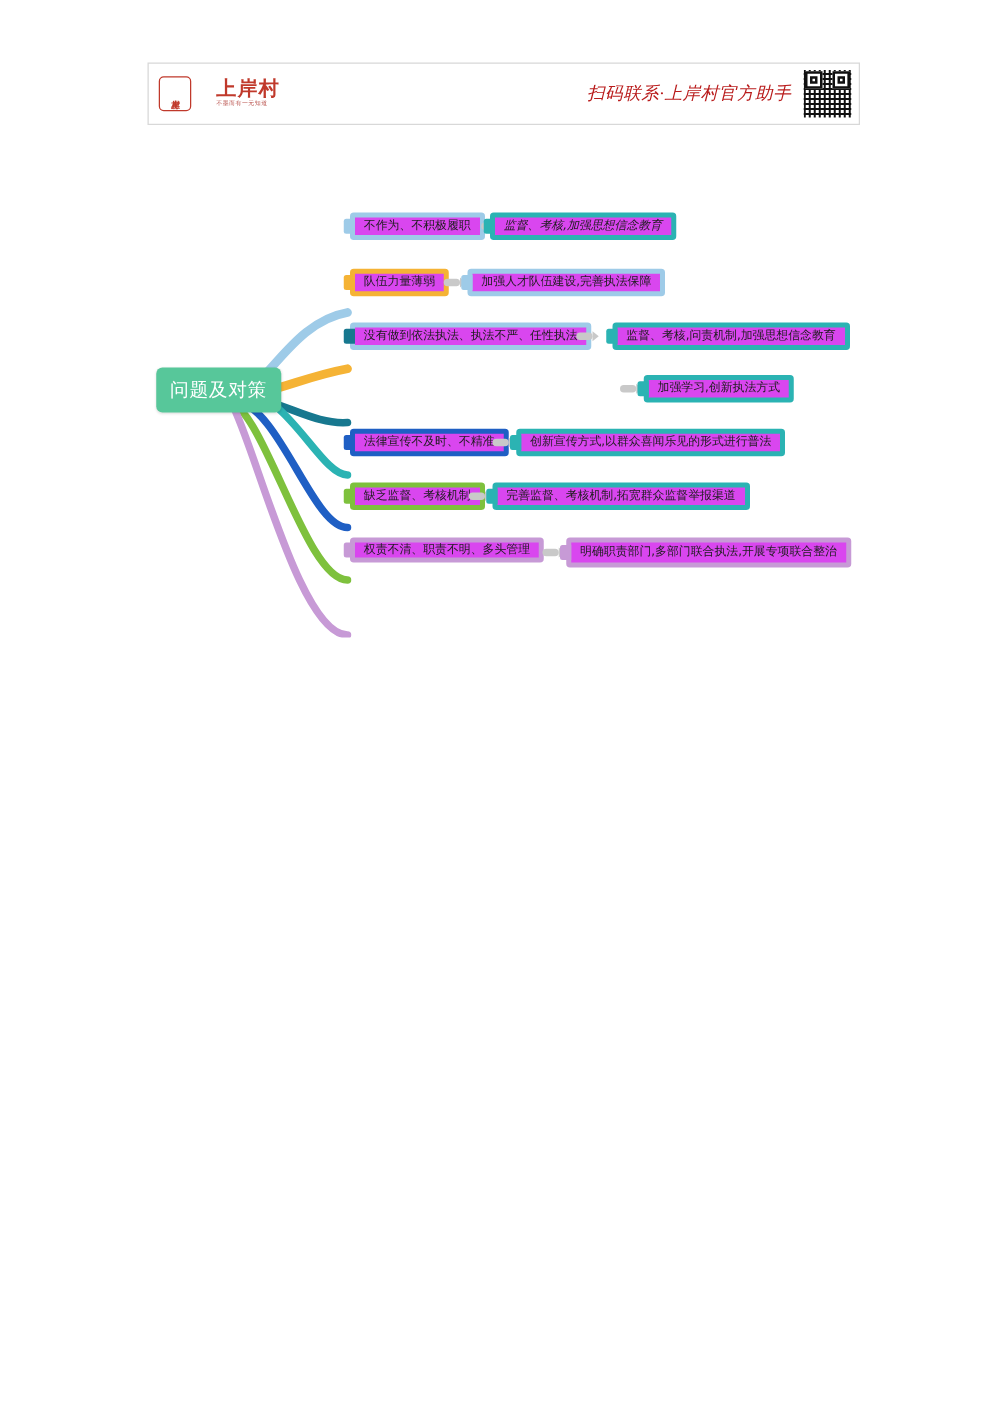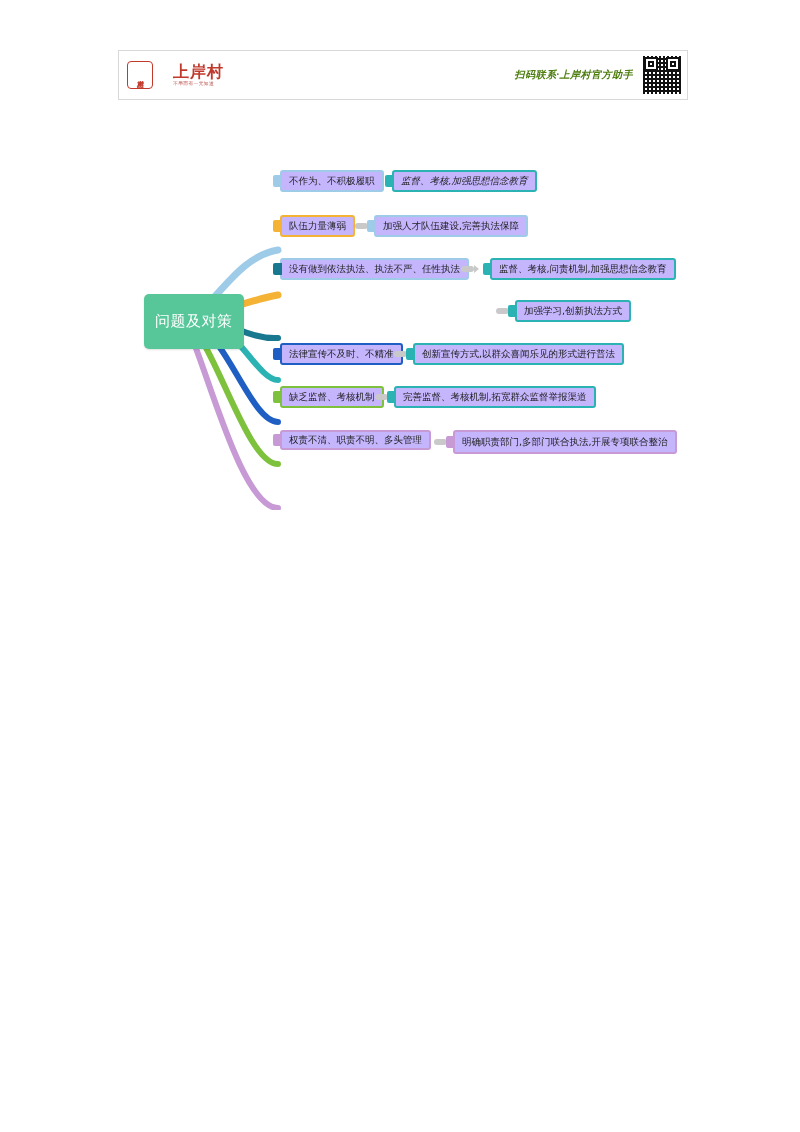--- a/index.html
+++ b/index.html
@@ -64,23 +64,23 @@
     font-size: 5px;
     letter-spacing: 0.4px;
     line-height: 7px;
     transform: scale(0.95);
     transform-origin: left center;
   }
   .banner-slogan {
     margin-left: auto;
     font-family: "Liberation Serif", "DejaVu Serif", serif;
     font-style: italic;
-    font-weight: bold;
-    font-size: 10px;
-    color: #4d7c0f;
+    font-weight: normal;
+    font-size: 14px;
+    color: #b91c1c;
     letter-spacing: 0.5px;
     white-space: nowrap;
   }
   .qr {
     margin-left: 10px; margin-right: 6px;
     width: 38px; height: 38px;
     background-color: #fff;
     background-image:
       repeating-linear-gradient(90deg, #111 0 2px, transparent 2px 4px),
       repeating-linear-gradient(0deg, #111 0 2px, transparent 2px 4px);
@@ -103,22 +103,22 @@
   .mindmap {
     position: absolute;
     left: 0; top: 130px;
     width: 800px; height: 380px;
   }
   .mm-svg { position: absolute; left: 0; top: 0; }
 
   .node {
     position: absolute;
     box-sizing: border-box;
-    background: #c4b5fd;
-    border: 2px solid #15803d;
+    background: #d946ef;
+    border: 4px solid #15803d;
     border-radius: 3px;
     font-size: 9.5px;
     color: #1d1d1d;
     line-height: 1;
     display: flex;
     align-items: center;
     padding: 0 7px;
     white-space: nowrap;
     font-family: "DejaVu Sans", "Liberation Sans", sans-serif;
   }
@@ -180,21 +180,21 @@
         <path id="curve0" d="M188,185 C212,185 232,128 278,120" stroke="#9ecbe8" stroke-width="7"></path>
         <path id="curve1" d="M188,186 C218,186 240,172 278,165" stroke="#f5b335" stroke-width="7"></path>
         <path id="curve2" d="M188,187 C222,187 248,210 278,208" stroke="#17788f" stroke-width="6"></path>
         <path id="curve3" d="M190,182 C230,182 256,250 278,250" stroke="#2bb3b3" stroke-width="6"></path>
         <path id="curve4" d="M188,190 C224,196 250,292 278,292" stroke="#1f5fc4" stroke-width="6"></path>
         <path id="curve5" d="M186,192 C214,208 246,334 278,334" stroke="#7ec13d" stroke-width="6"></path>
         <path id="curve6" d="M185,192 C204,226 240,378 278,378" stroke="#c79ad6" stroke-width="6"></path>
       </g>
     </svg>
 
-    <div class="node root" style="left:144px; top:164px; height:55px;">
+    <div class="node root" style="left:125px; top:164px; height:36px;">
       <span>问题及对策</span>
     </div>
 
     <div class="node" style="left:280px; top:40px; height:22px; border-color:#9ecbe8;">
       <span class="tab" style="background:#9ecbe8;"></span>
       <span>不作为、不积极履职</span>
     </div>
     <div class="conn" style="left:385px; top:51px; width:13px;"></div>
     <div class="node" style="left:392px; top:40px; height:22px; border-color:#2bb3b3;font-style:italic;">
       <span class="tab" style="background:#2bb3b3;"></span>

